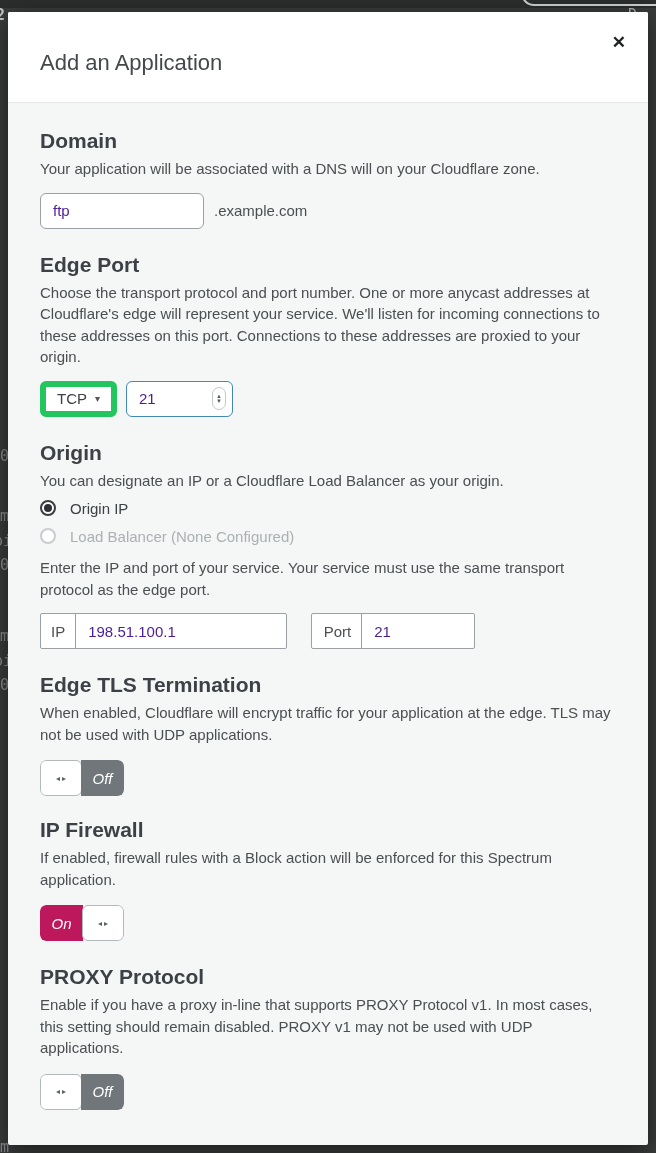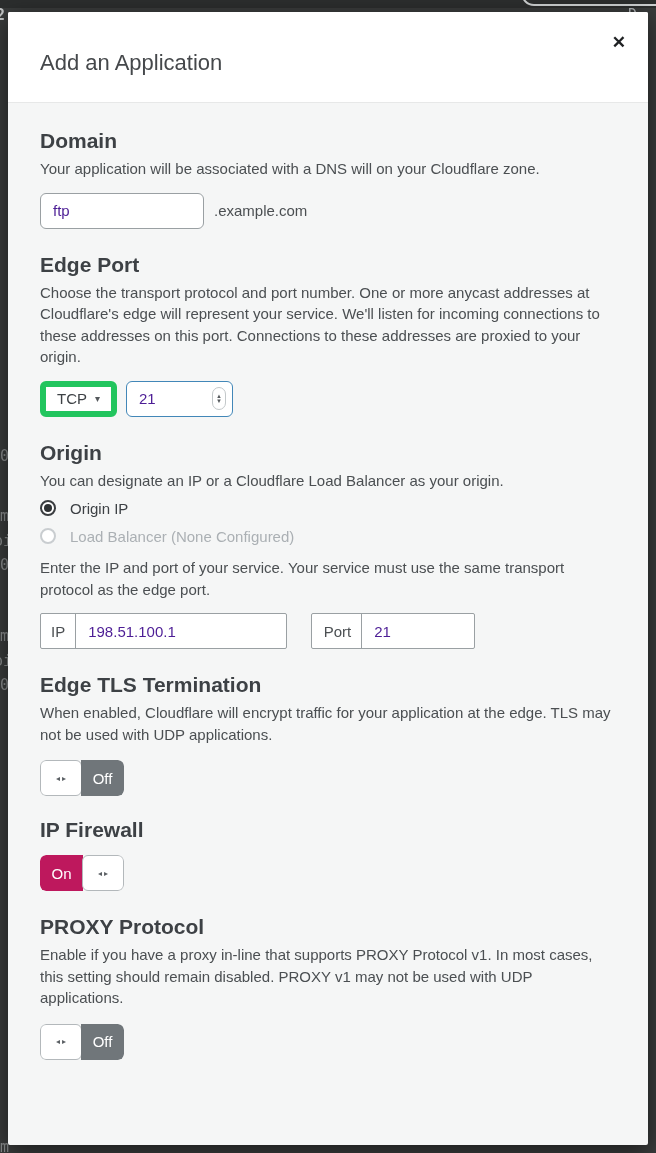--- a/index.html
+++ b/index.html
@@ -139,21 +139,21 @@
   .toggle .knob {
     width: 42px; background: #fff;
     border: 1px solid #b3b8bb; 
     display: flex; align-items: center; justify-content: center;
     gap: 2px; font-size: 8px; color: #5a5f63;
   }
   .toggle.off .knob { border-radius: 6px; }
   .toggle.on .knob { border-radius: 6px; }
   .toggle .state {
     width: 43px; display: flex; align-items: center; justify-content: center;
-    font-size: 15px; color: #fff;
+    font-size: 15px; color: #fff; font-style: italic;
   }
   .toggle .state.gray { background: #70767a; border-radius: 0 6px 6px 0; margin-left: -1px; }
   .toggle .state.green { background: #be185d; border-radius: 6px 0 0 6px; margin-right: -1px; }
 
   .footer-row { margin-top: 10px; display: flex; justify-content: flex-end; }
   .add-btn {
     width: 60px; height: 30px;
     background: #2f7cb8; color: #fff;
     border: none; border-radius: 4px;
     font-size: 15px; font-family: "Liberation Sans", sans-serif;
@@ -242,20 +242,21 @@
       <div class="toggle off">
         <span class="knob">
           <span>◂</span>
           <span>▸</span>
         </span>
         <span class="state gray">Off</span>
       </div>
 
       
       <h2 class="section-heading" style="margin-top:24px;">IP Firewall</h2>
+      <p class="desc">If enabled, firewall rules with a Block action will be enforced for this Spectrum application.</p>
       <div class="toggle on">
         <span class="state green">On</span>
         <span class="knob">
           <span>◂</span>
           <span>▸</span>
         </span>
       </div>
 
       
       <h2 class="section-heading">PROXY Protocol</h2>

